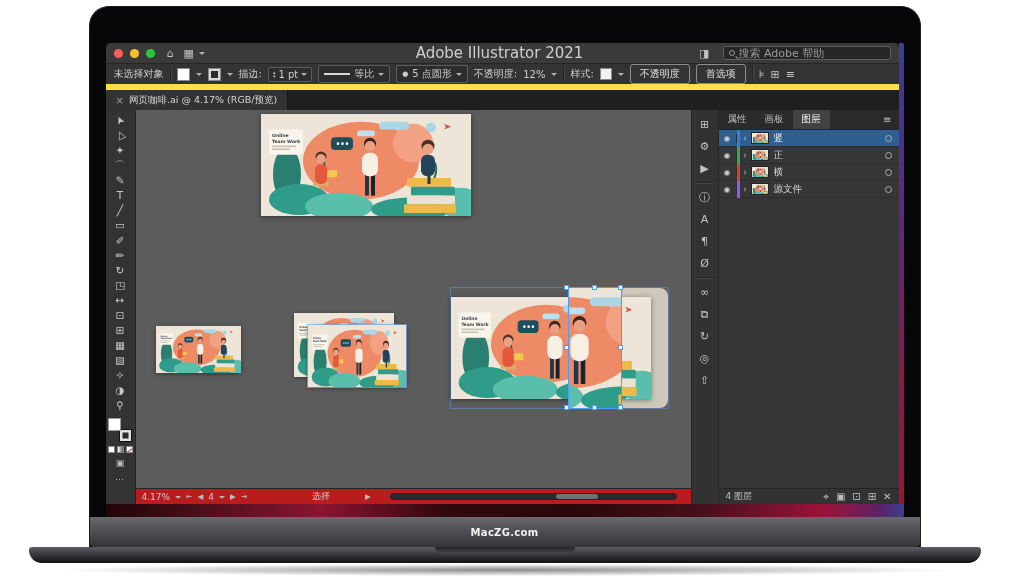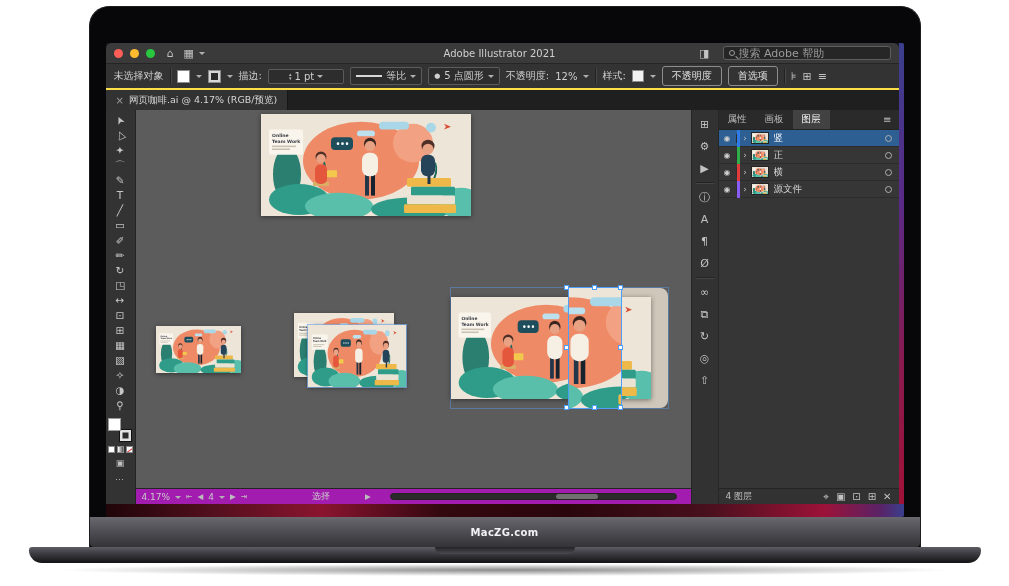--- a/index.html
+++ b/index.html
@@ -27,44 +27,44 @@
 
   
   .ai-window { position:absolute; left:0; top:0; width:793px; height:461px; background:#323232;
                border-radius:6px 6px 0 0; overflow:hidden; display:flex; flex-direction:column; z-index:2; }
 
   
   .titlebar { height:21px; background:#3a3a3a; border-bottom:1px solid #252525; display:flex;
               align-items:center; padding:0 8px; position:relative; flex:0 0 auto; }
   .dot { width:9px; height:9px; border-radius:50%; margin-right:7px; }
   .tb-icon { color:#c2c2c2; font-size:11px; margin:0 5px; line-height:1; }
-  .tb-title { position:absolute; left:0; right:5px; text-align:center; color:#cfcfcf; font-size:10px; pointer-events:none; }
+  .tb-title { position:absolute; left:0; right:5px; text-align:center; color:#cfcfcf; font-size:15px; pointer-events:none; }
   .tb-right { margin-left:auto; display:flex; align-items:center; z-index:1; }
   .search { display:flex; align-items:center; width:168px; height:14px; background:#262626;
             border:1px solid #5e5e5e; border-radius:3px; padding:0 5px; margin-left:8px; }
   .mag { width:6px; height:6px; border:1px solid #9a9a9a; border-radius:50%; position:relative; flex:0 0 auto; }
   .mag::after { content:""; position:absolute; width:4px; height:1px; background:#9a9a9a;
                 left:5px; top:6px; transform:rotate(45deg); }
   .search input { background:transparent; border:none; outline:none; color:#b8b8b8; font-size:11px;
                   margin-left:4px; width:100%; font-family:inherit; }
   .search input::placeholder { color:#9a9a9a; }
 
   
-  .controlbar { height:26px; background:#333333; border-bottom:2px solid #fde047; display:flex;
+  .controlbar { height:26px; background:#333333; border-bottom:6px solid #fde047; display:flex;
                 align-items:center; padding:0 8px; gap:6px; font-size:10px; color:#cfcfcf; flex:0 0 auto; white-space:nowrap; }
   .vsep { width:1px; height:16px; background:#232323; box-shadow:1px 0 0 #474747; flex:0 0 auto; }
   .sw { width:13px; height:13px; border:1px solid #8a8a8a; display:inline-block; }
   .sw.fill { background:#ffffff; }
   .sw.stroke { background:#2b2b2b; box-shadow:inset 0 0 0 2px #d8d8d8; }
   .sw.style { background:#f2f2f2; width:12px; height:12px; }
   .caret { width:0; height:0; border:3px solid transparent; border-top-color:#b0b0b0;
            display:inline-block; transform:translateY(2px); }
   .ud { display:inline-flex; flex-direction:column; font-size:5px; line-height:4px; color:#bbb; }
   .stepbox { display:inline-flex; align-items:center; gap:3px; border:1px solid #5c5c5c; background:#2d2d2d;
-             border-radius:2px; padding:1px 20px; }
+             border-radius:2px; padding:1px 4px; }
   .ddbox { display:inline-flex; align-items:center; gap:4px; border:1px solid #5c5c5c; background:#2d2d2d;
            border-radius:2px; padding:1px 5px; }
   .dashline { width:26px; height:2px; background:#d8d8d8; display:inline-block; }
   .btn { border:1px solid #8d8d8d; border-radius:3px; padding:2px 9px; color:#e2e2e2; font-size:10px; background:transparent; }
   .cb-icon { color:#c2c2c2; font-size:11px; }
 
   
   .tabbar { height:20px; background:#1f1f1f; display:flex; align-items:stretch; flex:0 0 auto; }
   .doc-tab { background:#323232; display:flex; align-items:center; gap:5px; padding:0 10px;
              border-right:1px solid #161616; font-size:9.5px; color:#d6d6d6; }
@@ -104,21 +104,21 @@
   .ab3 .front { position:absolute; left:14px; top:12px; box-shadow:0 1px 4px rgba(0,0,0,.5);
                 outline:1px solid rgba(125,176,240,.7); }
   .ab4 { left:315px; top:178px; width:217px; height:120px; background:transparent; box-shadow:none;
          outline:1px solid rgba(90,155,240,.45); }
   .ab4 .bg-blob { position:absolute; left:140px; top:0; width:77px; height:120px; background:#cfc7b9; border-radius:8px; }
   .ab4 .main-art { position:absolute; left:0; top:9px; box-shadow:0 1px 5px rgba(0,0,0,.45); }
   .ab4 .vpanel { position:absolute; left:118px; top:0; width:52px; height:120px; background:#fff;
                  overflow:hidden; outline:1.5px solid #4d9ef8; }
   .hd { position:absolute; width:5px; height:5px; background:#fff; border:1px solid #4d9ef8; z-index:3; }
 
-  .statusbar { height:16px; background:#a21caf; border-top:1px solid #242424; display:flex;
+  .statusbar { height:16px; background:#b91c1c; border-top:1px solid #242424; display:flex;
                align-items:center; padding:0 6px; gap:5px; font-size:9px; color:#c9c9c9; flex:0 0 auto; }
   .statusbar .navg { font-size:7.5px; color:#bdbdbd; }
   .track { flex:1; height:7px; margin:0 8px 0 14px; background:#2a2a2a; border:1px solid #232323;
            border-radius:4px; position:relative; }
   .thumb { position:absolute; left:58%; top:0; width:42px; height:5px; background:#707070; border-radius:3px; }
 
   .dock { width:28px; background:#323232; border-left:1px solid #262626; border-right:1px solid #262626;
           display:flex; flex-direction:column; align-items:center; padding-top:6px; gap:6px; flex:0 0 auto; }
   .dock-icon { width:18px; height:16px; display:flex; align-items:center; justify-content:center;
                color:#c2c2c2; font-size:11px; }

